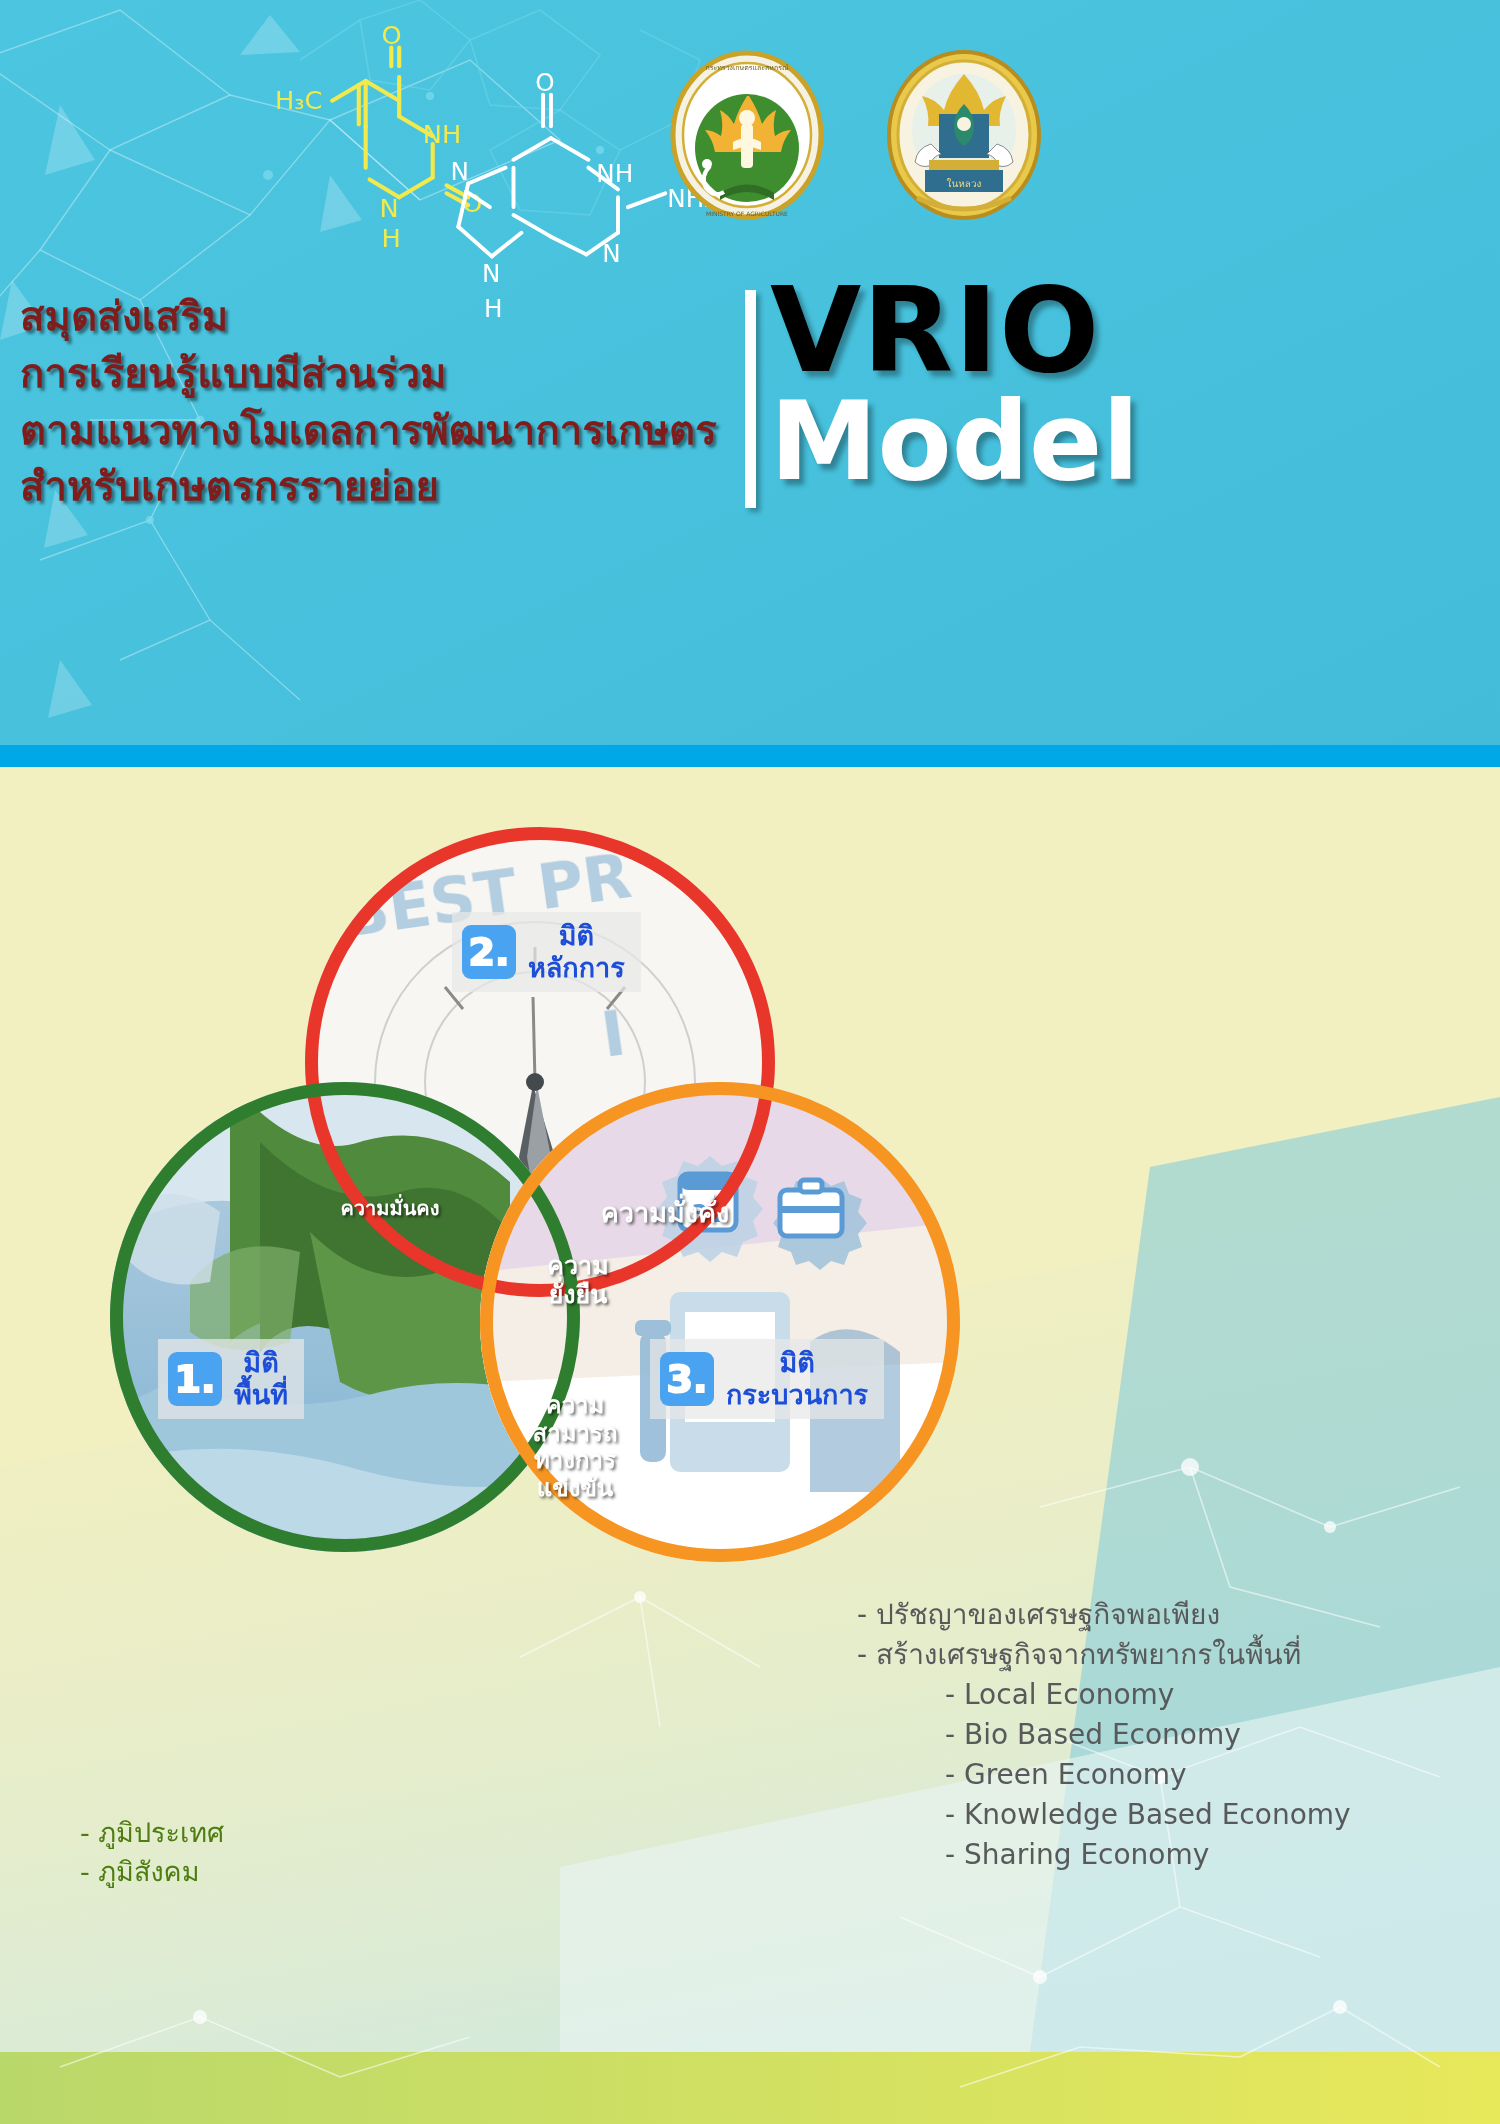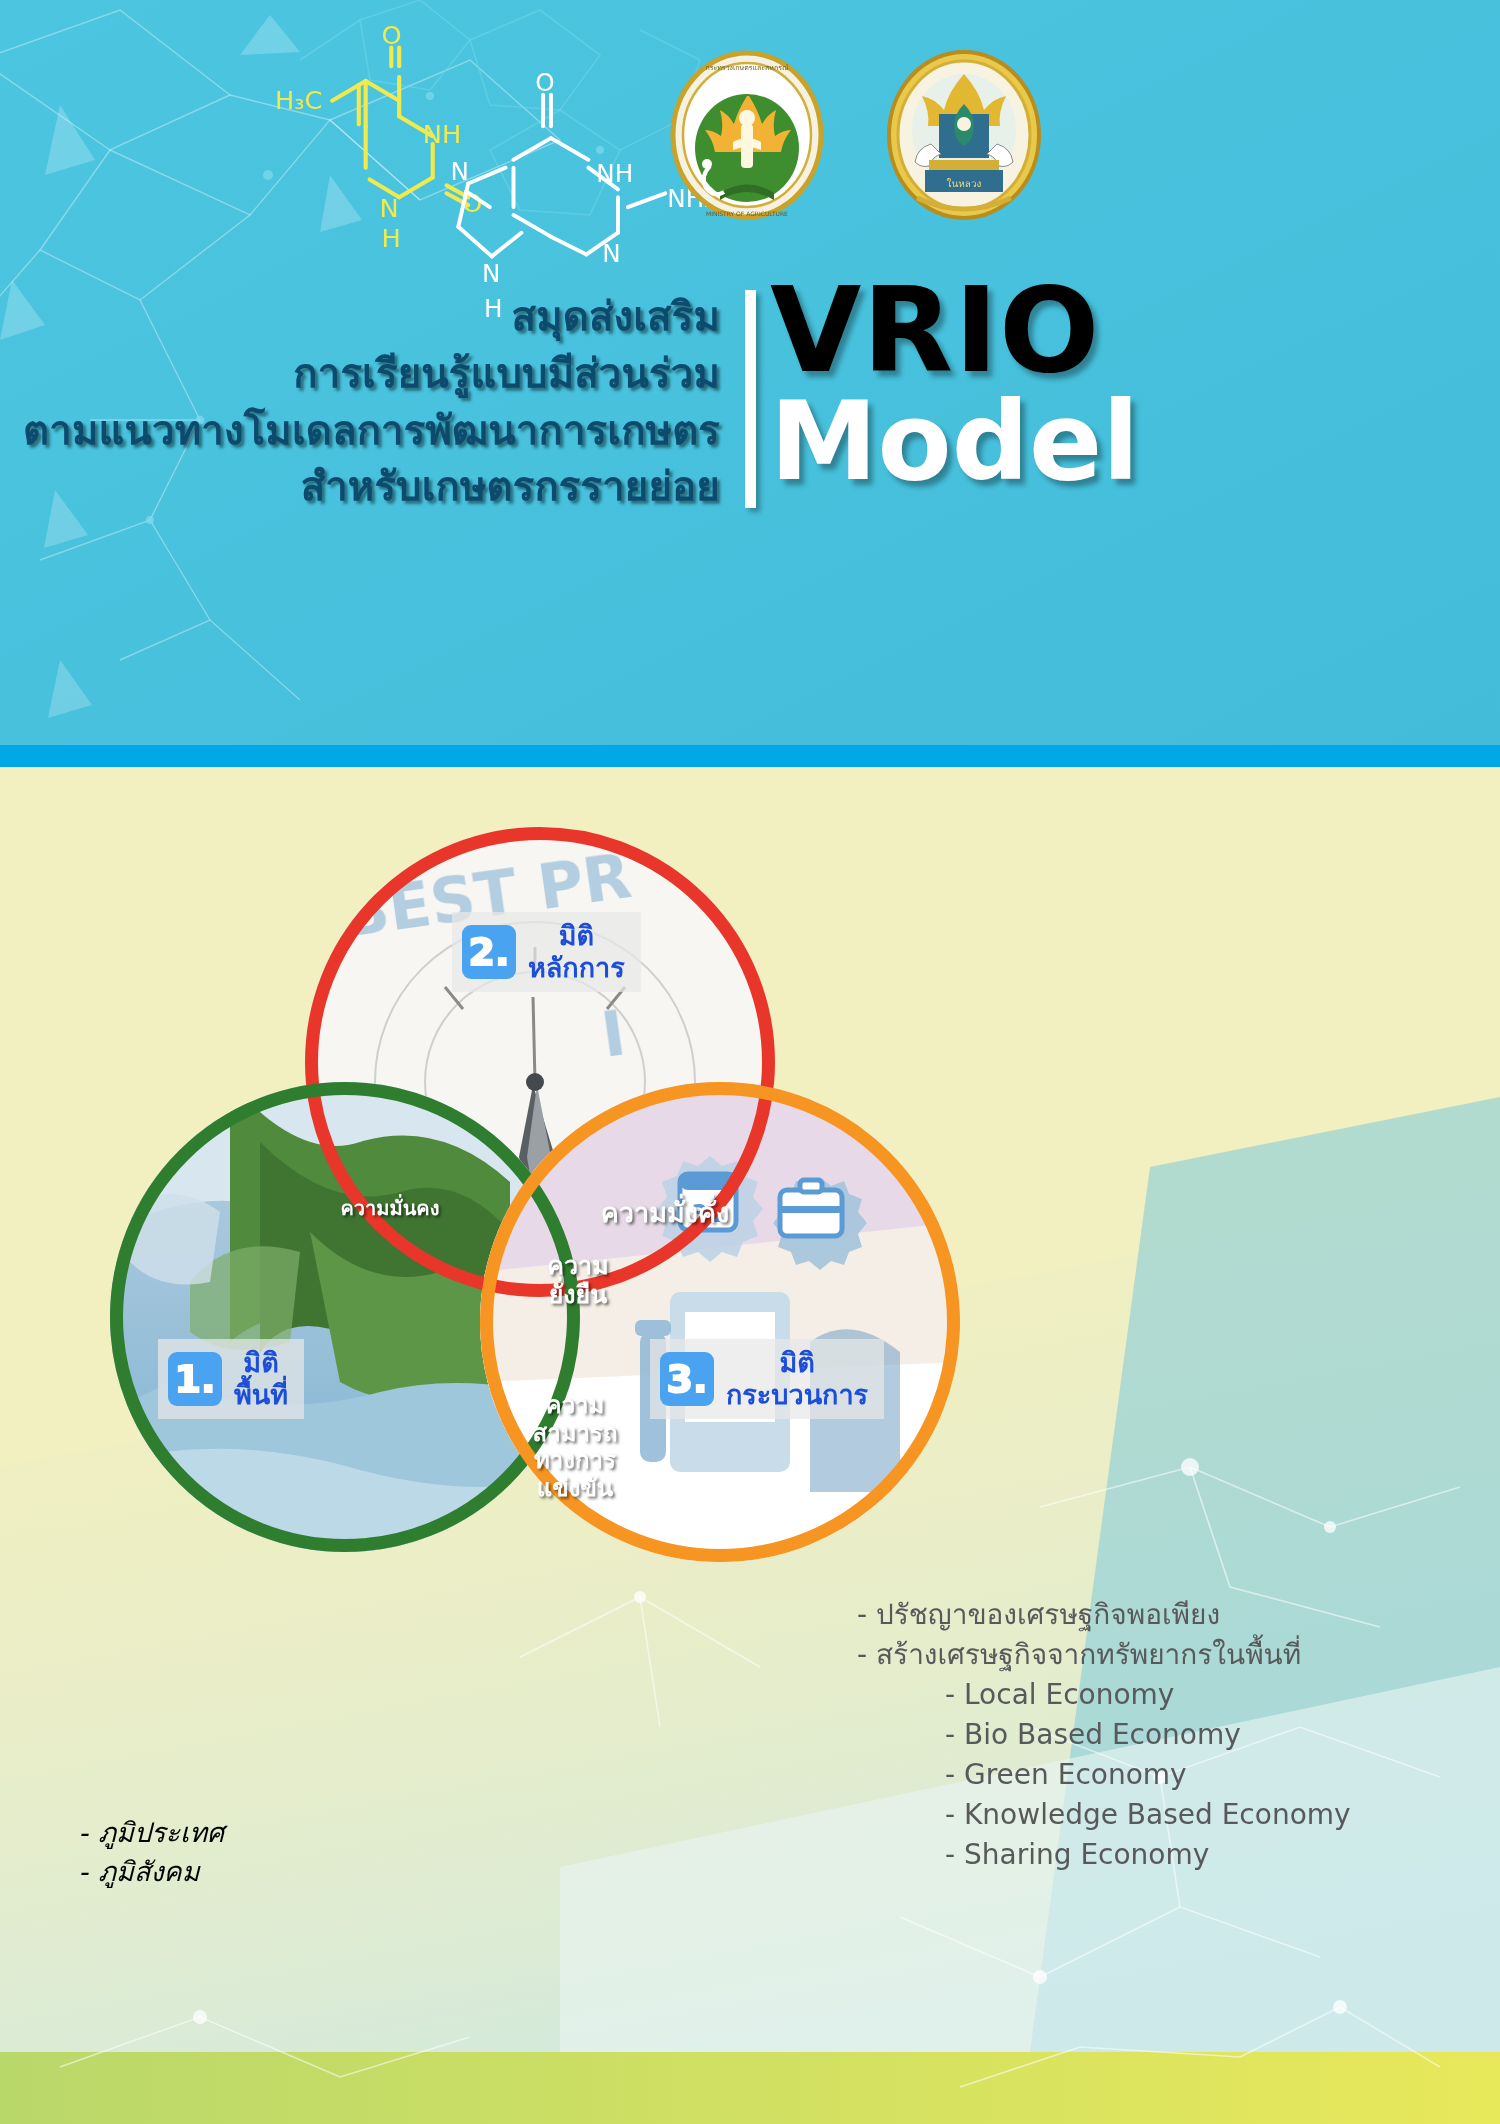--- a/index.html
+++ b/index.html
@@ -22,23 +22,23 @@
   }
 
   .molecule { position: absolute; left: 200px; top: 10px; width: 560px; height: 340px; }
 
   .seal { position: absolute; }
   .seal-1 { left: 660px; top: 48px; width: 175px; height: 175px; }
   .seal-2 { left: 877px; top: 48px; width: 175px; height: 175px; }
 
   .title-block {
     position: absolute; left: 20px; top: 288px; width: 700px;
-    text-align: right;
+    text-align: left;
     font-family: "DejaVu Sans", "Liberation Sans", sans-serif;
-    color: #0c4a6e; font-weight: bold;
+    color: #7f1d1d; font-weight: bold;
     font-size: 40px; line-height: 1.42;
     text-shadow: 3px 3px 3px rgba(0,0,0,.45);
     letter-spacing: .2px;
   }
   .title-block .tl { display:block; white-space: nowrap; }
 
   .brand-rule {
     position: absolute; left: 745px; top: 290px; width: 11px; height: 218px;
     background: #ffffff;
     box-shadow: 4px 4px 5px rgba(0,0,0,.3);
@@ -111,21 +111,21 @@
 
   
   .list-top {
     position: absolute; left: 857px; top: 828px; width: 640px;
     color: #58595b; font-size: 28px; line-height: 1.43;
   }
   .list-top .sub { padding-left: 88px; }
 
   .list-left {
     position: absolute; left: 80px; top: 1046px; width: 300px;
-    color: #000000; font-size: 27px; line-height: 1.45; font-style: italic;
+    color: #4d7c0f; font-size: 27px; line-height: 1.45;
   }
 
   .nowrap { white-space: nowrap; }
 </style>
 </head>
 <body>
 
 <div class="page">
 
   <div class="header">

